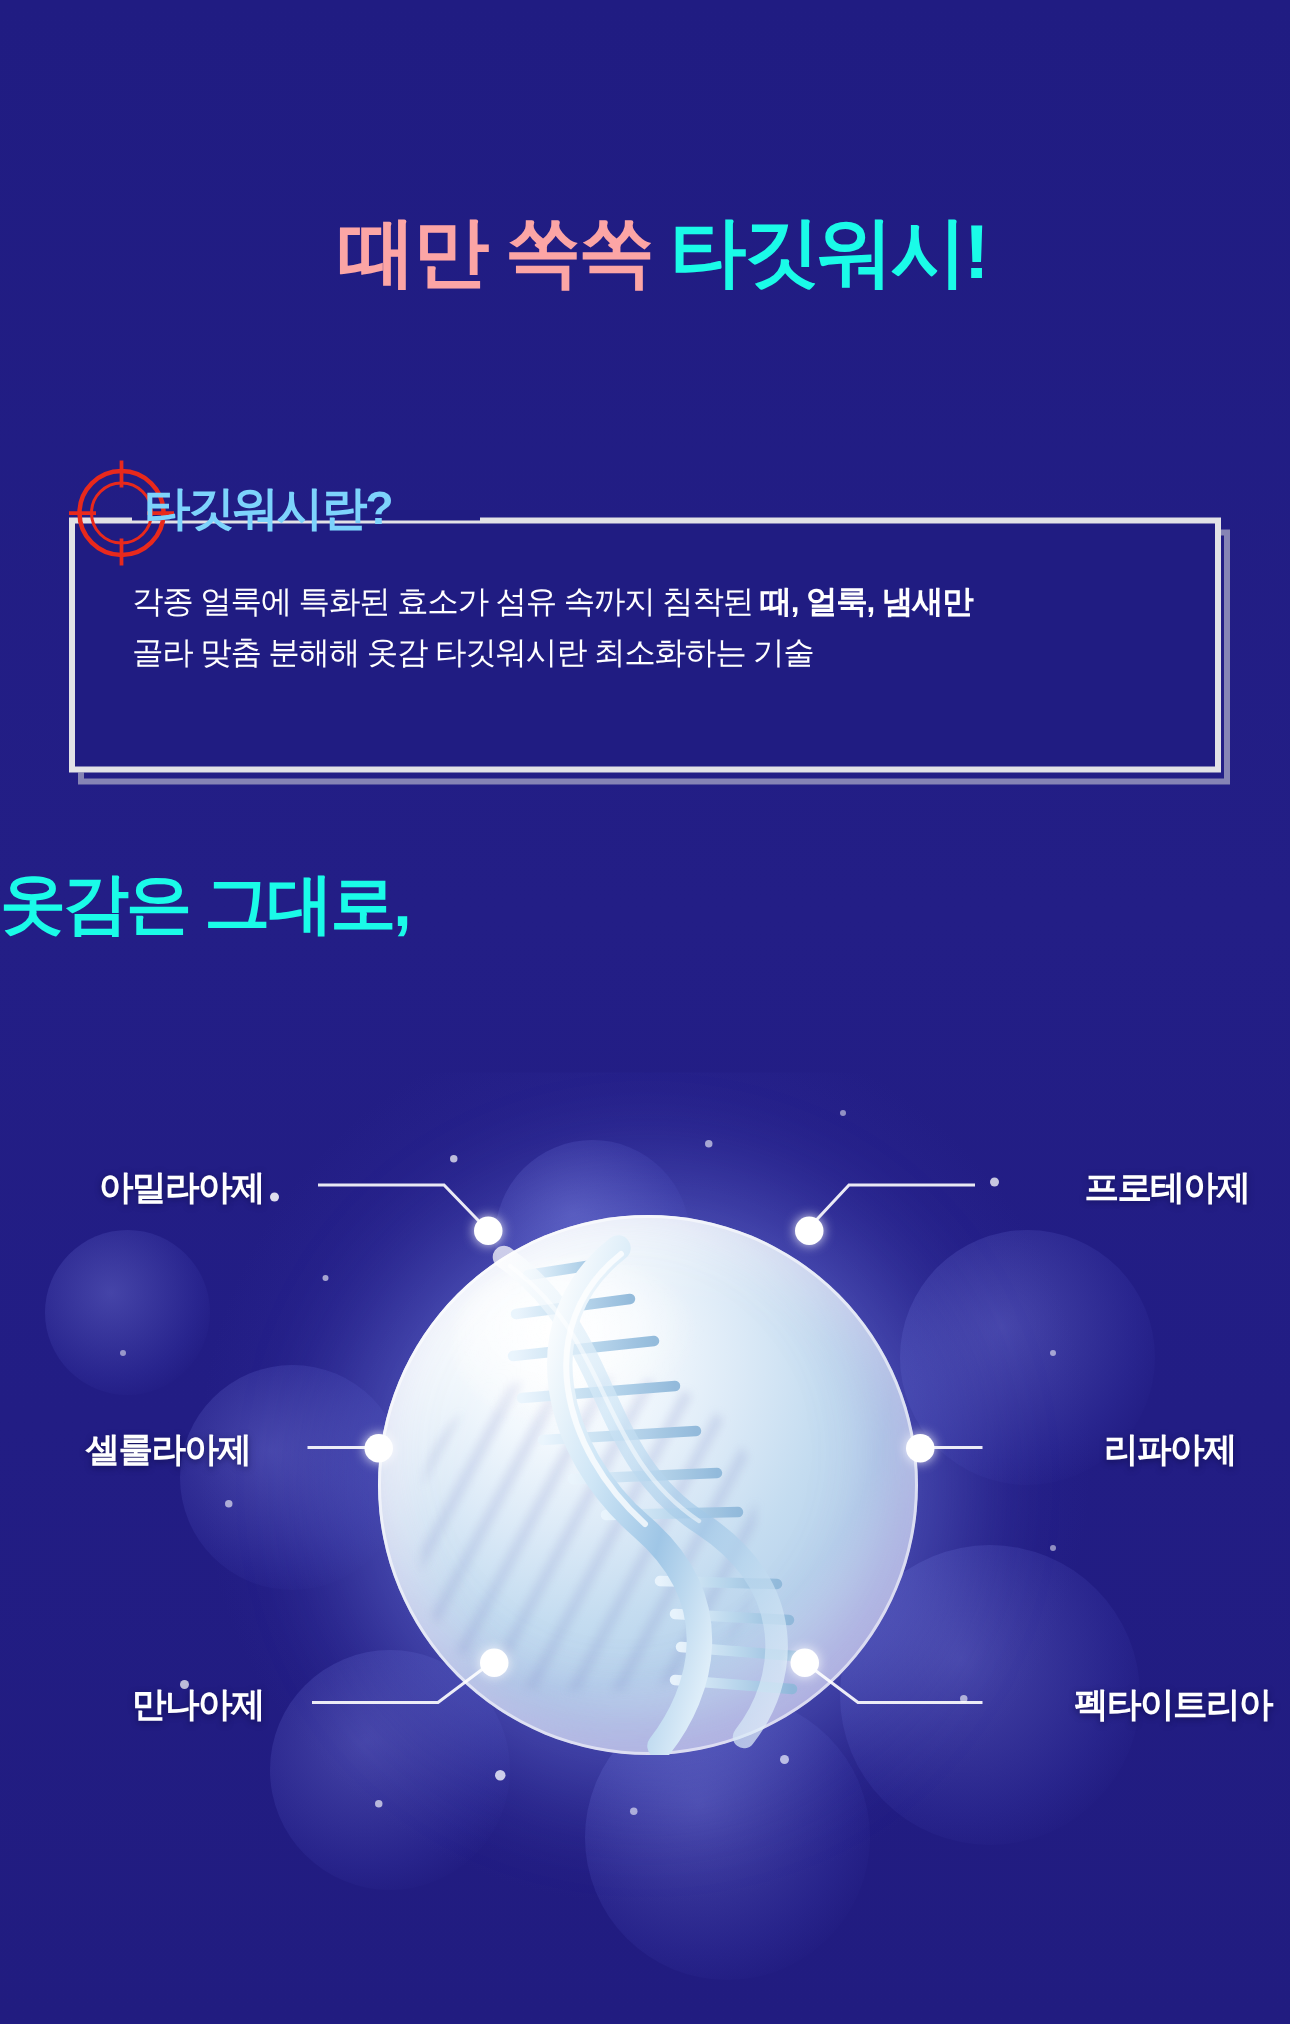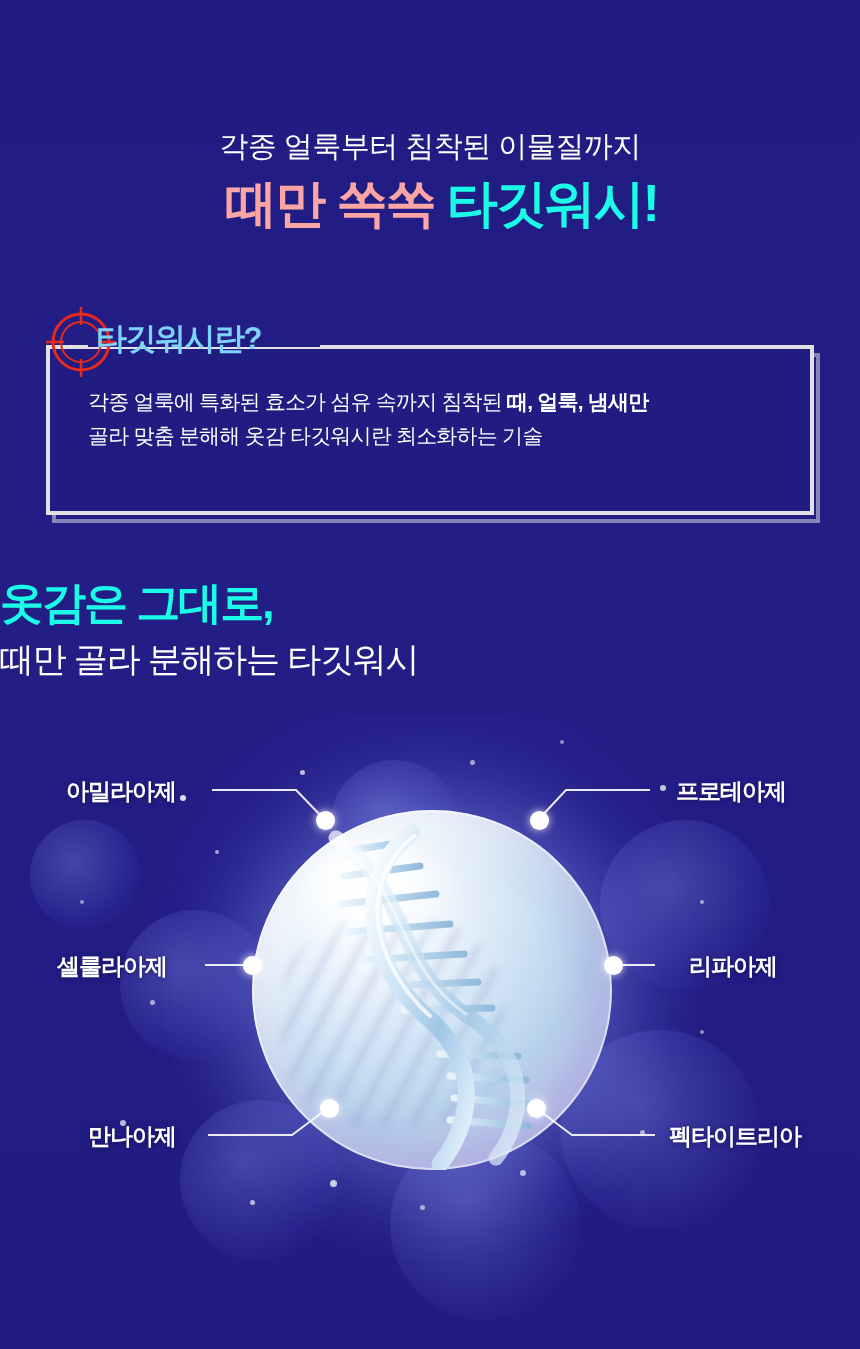--- a/index.html
+++ b/index.html
@@ -241,30 +241,29 @@
   
   .lbl{
     position:absolute;
     font-size:23px;
     font-weight:700;
     letter-spacing:-1px;
     color:#ffffff;
     white-space:nowrap;
     text-shadow:0 1px 4px rgba(10,10,60,.55);
   }
-  .lbl.r{ text-align:left; }
+  .lbl.r{ text-align:left;margin-left:47px; }
 </style>
 </head>
 <body>
 
 <div class="page">
   <div class="page-grad"></div>
 
   <div class="headline-wrap">
-    <div class="headline-sub">각종 얼룩부터 침착된 이물질까지</div>
     <div class="headline-main">
       <span class="w">때만 쏙쏙</span>
       <span class="c">타깃워시!</span>
     </div>
   </div>
 
   <div class="info-box">
     <div class="info-box-shadow"></div>
     <div class="info-box-frame"></div>
     <div class="frame-gap"></div>
@@ -285,21 +284,20 @@
     <div class="info-body">
       <div>
         <span>각종 얼룩에 특화된 효소가 섬유 속까지 침착된 </span><b>때, 얼룩, 냄새만</b>
       </div>
       <div>골라 맞춤 분해해 옷감 타깃워시란 최소화하는 기술</div>
     </div>
   </div>
 
   <div class="sub-headline">
     <div class="l1">옷감은 그대로,</div>
-    <div class="l2">때만 골라 분해하는 타깃워시</div>
   </div>
 
   <div class="diagram">
 
     <div class="field"></div>
 
     <div class="blob" style="left:330px;top:60px;width:130px;height:130px;"></div>
     <div class="blob" style="left:600px;top:120px;width:170px;height:170px;"></div>
     <div class="blob" style="left:120px;top:210px;width:150px;height:150px;"></div>
     <div class="blob" style="left:560px;top:330px;width:200px;height:200px;"></div>

